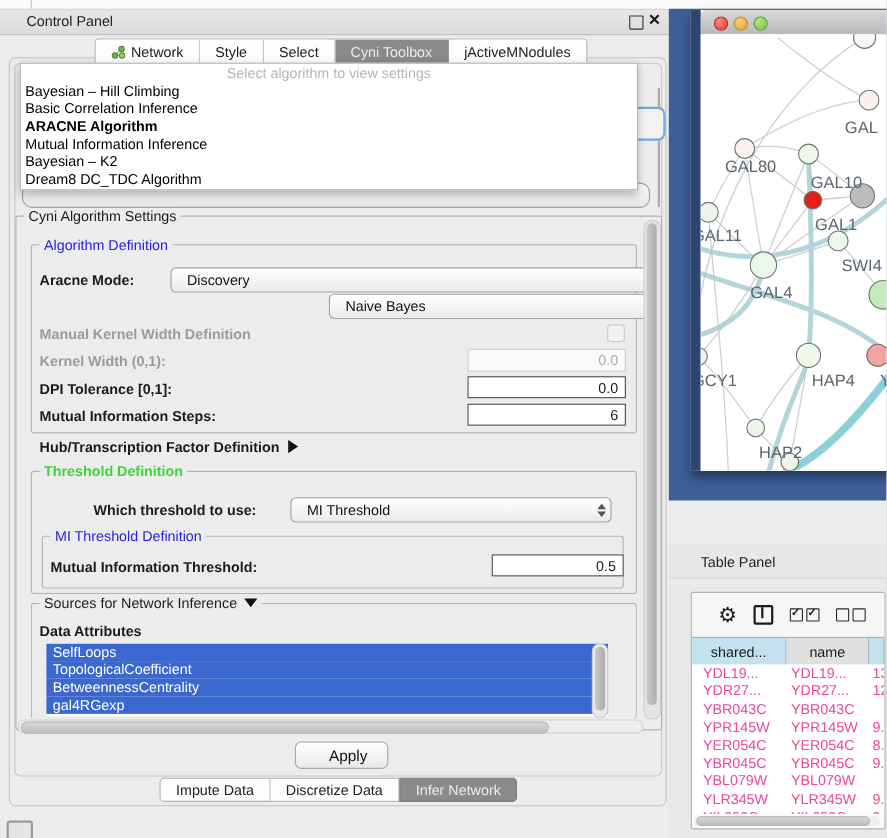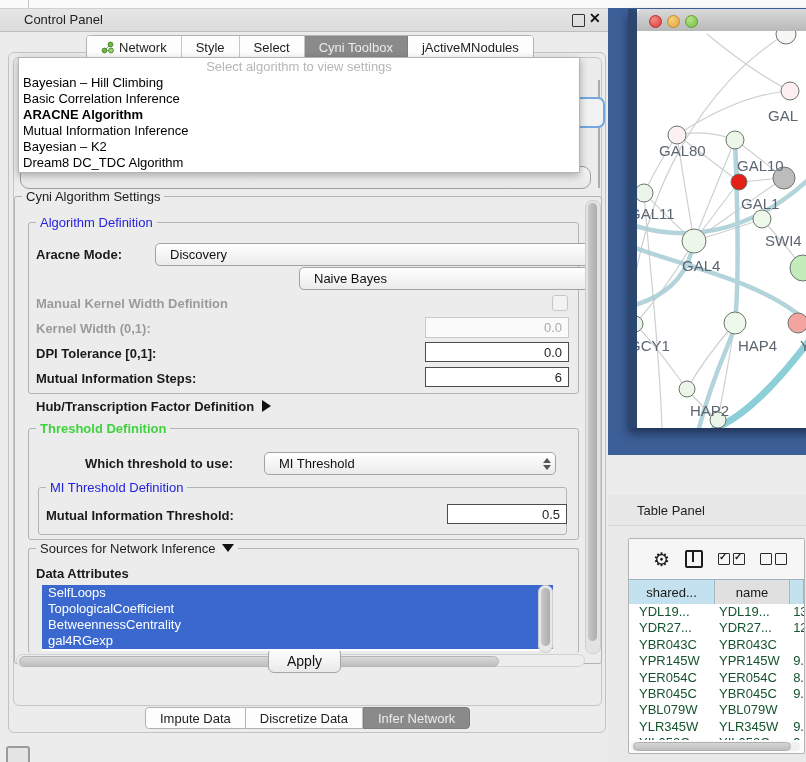--- a/index.html
+++ b/index.html
@@ -57,21 +57,21 @@
   
   .vtrack{position:absolute;background:#e3e3e3;border:1px solid #cfcfcf;border-radius:7px;}
   .vthumb{position:absolute;background:linear-gradient(90deg,#c9c9c9,#adadad);border-radius:6px;}
   .htrack{position:absolute;background:#ededed;border:1px solid #d2d2d2;border-radius:8px;}
   .hthumb{position:absolute;background:linear-gradient(#d8d8d8,#bfbfbf);border:1px solid #b5b5b5;border-radius:7px;}
   
   #attr-list{left:42px;top:585px;width:511px;height:66px;background:#ffffff;overflow:hidden;z-index:5;}
   .attr-item{height:16px;line-height:16px;padding-left:6px;color:#fff;font-size:13px;background:#3a68ce;}
   #attr-scroll{left:538px;top:585px;width:13px;height:66px;background:#e8e8e8;z-index:6;}
   
-  #apply-btn{left:268px;top:648px;width:71px;height:23px;border:1px solid #a6a6a6;border-radius:6px;background:linear-gradient(#ffffff,#e9e9e9);display:flex;align-items:center;justify-content:center;font-size:14px;color:#111;}
+  #apply-btn{left:268px;top:674px;width:71px;height:23px;border:1px solid #a6a6a6;border-radius:6px;background:linear-gradient(#ffffff,#e9e9e9);display:flex;align-items:center;justify-content:center;font-size:14px;color:#111;padding-left:12px;}
   
   #bottom-tabs{left:145px;top:707px;height:22px;}
   
   #desktop{left:608px;top:8px;width:198px;height:447px;background:#3d5f97;}
   #net-window{left:628px;top:9px;width:178px;height:419px;background:#fff;border-left:9px solid #2b4770;box-shadow:0 6px 9px rgba(10,20,40,.55);}
   #net-titlebar{position:absolute;left:0;top:0;right:0;height:22px;background:linear-gradient(#dadada,#b9b9b9);border-bottom:1px solid #8f8f8f;border-top-left-radius:5px;}
   .traffic{position:absolute;top:6px;width:11px;height:11px;border-radius:50%;}
   #tl-red{left:12px;background:radial-gradient(circle at 35% 30%,#f48983,#da3a34);border:1px solid #b5302c;}
   #tl-yellow{left:30px;background:radial-gradient(circle at 35% 30%,#f7d07a,#e2a23a);border:1px solid #c08a2e;}
   #tl-green{left:48px;background:radial-gradient(circle at 35% 30%,#b4e48a,#74bc3f);border:1px solid #5f9e34;}
@@ -88,21 +88,21 @@
   #col-icon::after{content:"";position:absolute;left:5px;top:0;width:2px;height:10px;background:#1c1c1c;}
   .cbpair{display:flex;gap:3px;}
   .cb{width:10px;height:10px;border:1.5px solid #2a2a2a;border-radius:1px;position:relative;}
   .cb.checked::after{content:"✓";position:absolute;left:0px;top:-3px;font-size:10px;font-weight:bold;}
   #tp-header{position:absolute;left:0;top:40px;right:0;height:25px;display:flex;border-top:1px solid #9fb3bd;border-bottom:1px solid #9fb3bd;}
   .th{display:flex;align-items:center;justify-content:center;font-size:13px;color:#1b1b1b;border-right:1px solid #a5b8c2;box-sizing:border-box;}
   .th.blue{background:#c3e1ee;}
   .th.gray{background:#e0e0e0;}
   #tp-body{position:absolute;left:0;top:65px;right:0;height:136px;overflow:hidden;background:#fff;}
   .trow{display:flex;height:16.4px;}
-  .td{font-size:13px;color:#14532d;white-space:nowrap;overflow:hidden;box-sizing:border-box;}
+  .td{font-size:13px;color:#ec4899;white-space:nowrap;overflow:hidden;box-sizing:border-box;}
   #tp-hscroll{position:absolute;left:2px;top:203px;width:169px;height:9px;background:#f0f0f0;border-radius:5px;}
   #tp-hthumb{position:absolute;left:2px;top:0px;width:158px;height:9px;background:linear-gradient(#d6d6d6,#bdbdbd);border:1px solid #b0b0b0;border-radius:5px;box-sizing:border-box;}
   
   #mini-btn{left:6px;top:746px;width:20px;height:16px;border:2px solid #9a9a9a;border-radius:3px;background:#e4e4e4;}
   svg text{font-family:"Liberation Sans",sans-serif;}
 </style>
 </head>
 <body>
 
 <div id="app">

